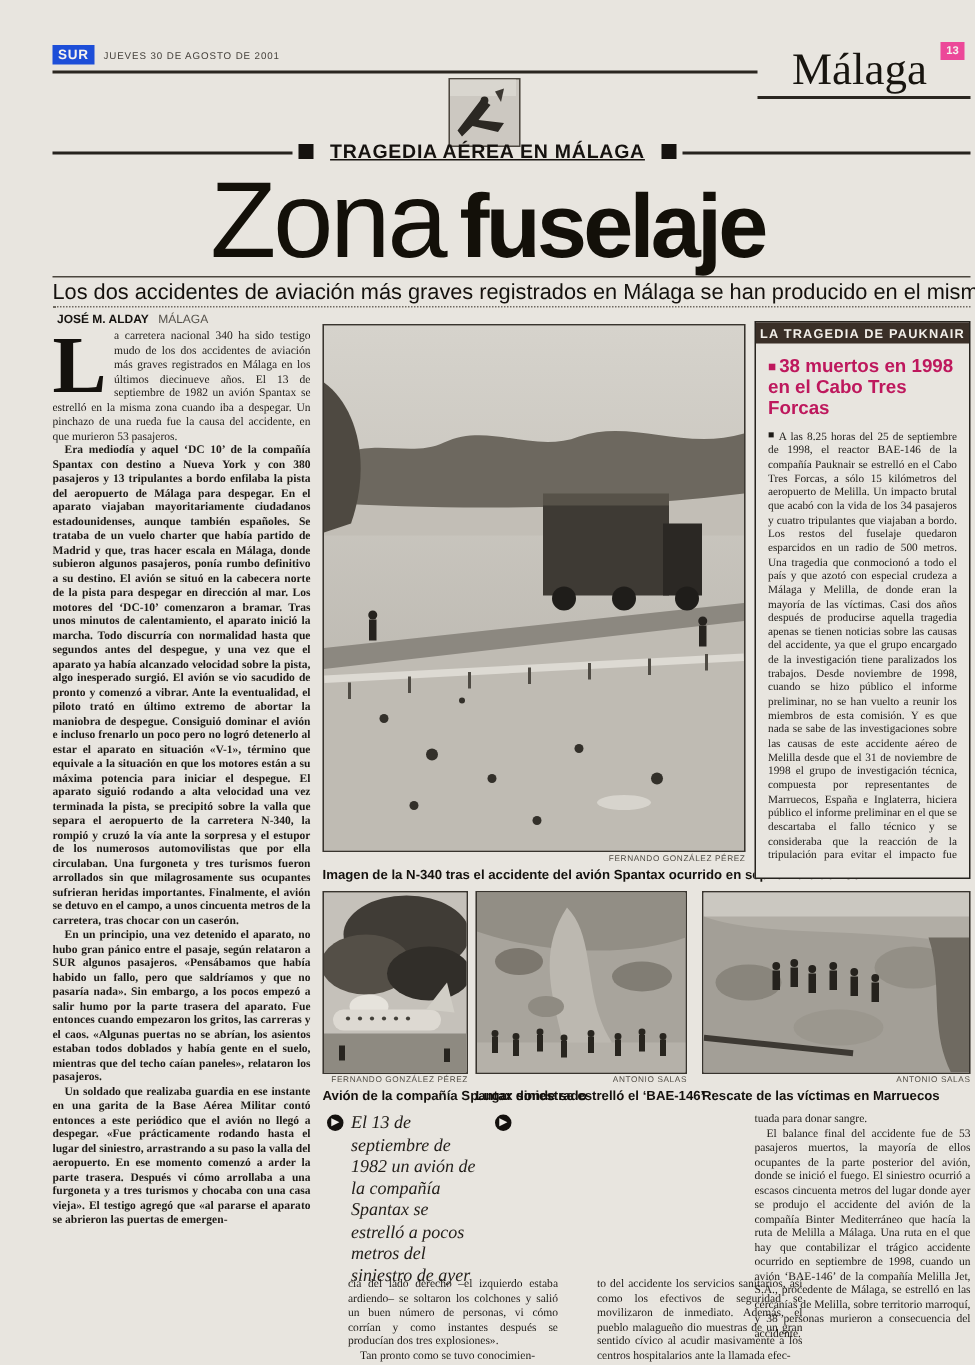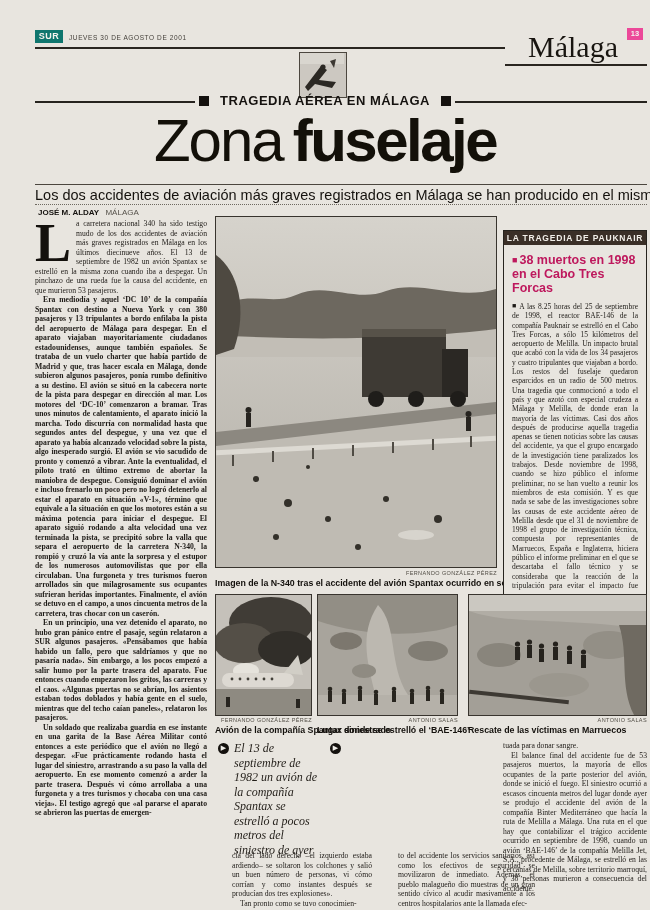--- a/index.html
+++ b/index.html
@@ -1,41 +1,41 @@
 <!DOCTYPE html>
 <html lang="es"><head>
 <meta charset="utf-8">
 <style>
   html,body{margin:0;padding:0;background:#b7b3ac;}
   #page{position:relative;width:650px;height:910px;margin:0 auto;background:#e8e5df;
         color:#1e1b17;font-family:"Liberation Serif",serif;overflow:hidden;}
   .abs{position:absolute;}
 
   
-  .logo-box{left:35px;top:30px;width:28px;height:13px;background:#0f766e;color:#f4f2ee;
+  .logo-box{left:35px;top:30px;width:28px;height:13px;background:#1d4ed8;color:#f4f2ee;
     font:bold 9px/13px "Liberation Sans",sans-serif;text-align:center;letter-spacing:.5px;}
   .dateline{left:69px;top:34px;font:6.5px "Liberation Sans",sans-serif;letter-spacing:.6px;color:#45413b;}
   .rule-a{left:35px;top:47px;width:470px;height:2px;background:#2a2620;}
   .rule-b{left:505px;top:64px;width:142px;height:2px;background:#2a2620;}
   .section-name{left:500px;top:30px;width:118px;text-align:right;
     font:30px "Liberation Serif",serif;color:#181510;}
   .pagenum-box{left:627px;top:28px;width:16px;height:12px;background:#ec4899;color:#f4f2ee;
     font:bold 7.5px/12px "Liberation Sans",sans-serif;text-align:center;}
 
   
   .plane-photo{left:299px;top:52px;width:46px;height:44px;background:#ccc8c1;border:1px solid #4c473f;}
   .k-line{height:2px;background:#26231e;top:101px;}
   .k-sq{width:10px;height:10px;background:#15120f;top:96px;font-size:0;}
   .kicker-label{left:212px;top:93px;width:226px;text-align:center;
-    font:bold 13px "Liberation Sans",sans-serif;letter-spacing:.5px;color:#15120f;white-space:nowrap;}
+    font:bold 13px "Liberation Sans",sans-serif;letter-spacing:.5px;color:#15120f;white-space:nowrap;text-decoration:underline;}
 
   
   .headline{left:35px;top:106px;width:580px;text-align:center;white-space:nowrap;
     font-family:"Liberation Sans",sans-serif;color:#131009;}
-  .hl-light{font-size:60px;font-weight:400;letter-spacing:-2px;}
+  .hl-light{font-size:72px;font-weight:400;letter-spacing:-2px;}
   .hl-bold{font-size:60px;font-weight:800;letter-spacing:-2.5px;margin-left:10px;}
   .rule-sub{left:35px;top:184px;width:612px;height:1px;background:#4b463e;}
   .subhead{left:35px;top:187px;width:612px;font:14.5px "Liberation Sans",sans-serif;color:#14110d;white-space:nowrap;}
   .rule-dot{left:35px;top:204px;width:612px;border-top:1px dotted #6e6960;height:0;}
   .byline{left:38px;top:208px;font-family:"Liberation Sans",sans-serif;font-size:8px;}
   .byline .author{font-weight:bold;color:#15120f;}
   .byline .place{color:#55514a;margin-left:4px;}
 
   
   .leftcol{left:35px;top:219px;width:172px;height:689px;overflow:hidden;
@@ -45,21 +45,21 @@
   .dropcap{float:left;font:bold 54px/44px "Liberation Serif",serif;color:#14110d;
     margin:2px 5px 0 0;}
 
   .photo{border:1px solid #38342e;box-sizing:border-box;background:#c4c0b9;font-size:0;}
   .main-photo{left:215px;top:216px;width:282px;height:352px;}
   .credit{font:5.5px "Liberation Sans",sans-serif;letter-spacing:.4px;color:#514d45;text-align:right;}
   .main-credit{left:215px;top:570px;width:282px;}
   .main-caption{left:215px;top:578px;width:430px;font:bold 8.8px "Liberation Sans",sans-serif;color:#14110d;white-space:nowrap;}
 
   
-  .sidebar{left:503px;top:230px;width:144px;height:372px;border:1px solid #26231e;box-sizing:border-box;background:#e8e5df;}
+  .sidebar{left:503px;top:214px;width:144px;height:372px;border:1px solid #26231e;box-sizing:border-box;background:#e8e5df;}
   .sb-flag{height:14px;background:#3a2f27;color:#f2efe9;font:bold 8.5px/14px "Liberation Sans",sans-serif;
     letter-spacing:.8px;text-align:center;}
   .sb-inner{padding:8px 8px 0 8px;}
   .sb-title{font:bold 12.5px/14px "Liberation Sans",sans-serif;color:#be185d;margin-bottom:7px;}
   .sb-bullet{font-size:9px;vertical-align:1px;margin-right:2px;}
   .sb-body{font-size:7.5px;line-height:9.3px;text-align:justify;hyphens:auto;height:288px;overflow:hidden;}
   .sb-body .sb-bullet{font-size:7px;}
 
   
   .photoA{left:215px;top:594px;width:97px;height:122px;}

